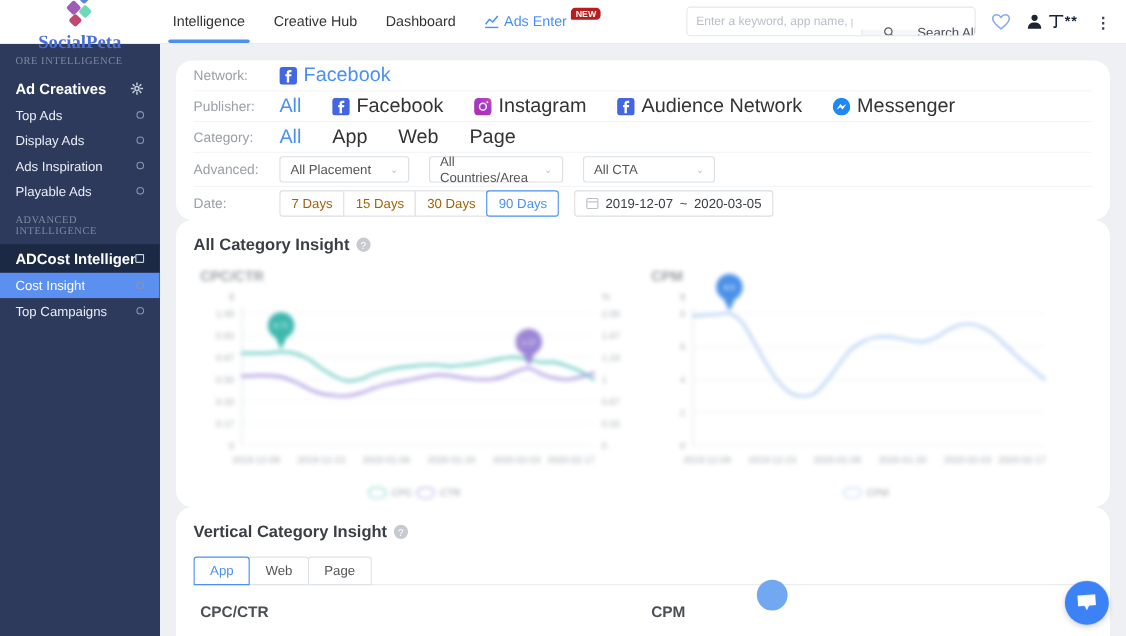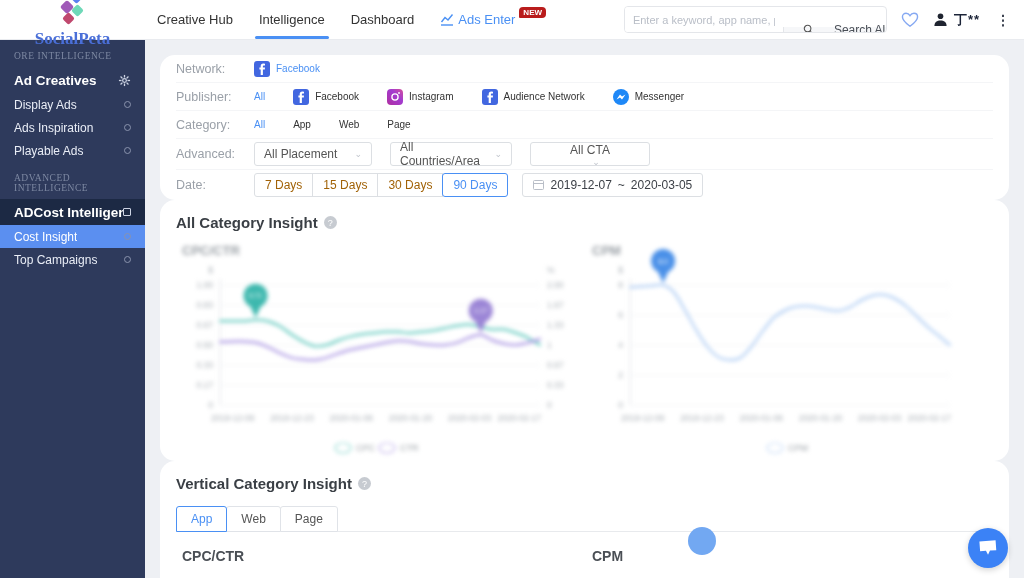--- a/index.html
+++ b/index.html
@@ -56,21 +56,21 @@
   .main { position:absolute; left:145px; top:40px; width:879px; padding:15px; }
   .panel { background:#fff; border-radius:15px; width:849px; }
   .panel + .panel { }
 
   
   .f-row { display:flex; align-items:center; min-height:28px; padding:3px 0; margin:0 16px;
     border-bottom:1px solid #f4f5f7; }
   .f-row:last-child { border-bottom:0; }
   .f-label { width:78px; font-size:12.5px; color:#9aa0a8; flex:none; }
   .f-content { display:flex; align-items:center; gap:28px; flex-wrap:nowrap; }
-  .f-opt { display:flex; align-items:center; gap:6px; font-size:10px; color:#333; cursor:pointer; white-space:nowrap; }
+  .f-opt { display:flex; align-items:center; gap:6px; font-size:18px; color:#333; cursor:pointer; white-space:nowrap; }
   .f-opt.selected { color:#4a90f4; }
   .dd { display:flex; align-items:center; justify-content:space-between; border:1px solid #dcdfe3;
     border-radius:3px; height:24px; padding:0 9px; font-size:12px; color:#555; cursor:pointer; }
   .dd .chev { color:#c0c4cc; font-size:9px; margin-left:12px; }
   .dd-group { display:flex; gap:18px; }
   .btn-group { display:flex; }
   .pbtn { border:1px solid #dcdfe3; background:#fff; font-size:12px; color:#a16207; height:24px;
     padding:0 10px; cursor:pointer; margin-left:-1px; display:flex; align-items:center; }
   .pbtn:first-child { border-radius:3px 0 0 3px; margin-left:0; }
   .pbtn.active { border-color:#4a90f4; color:#4a90f4; border-radius:3px; position:relative; z-index:2; }
@@ -115,25 +115,25 @@
   <div class="logo">
     <div class="logo-marks">
       <div class="dm dm-blue"></div>
         <div class="dm dm-purple"></div>
       <div class="dm dm-teal"></div>
         <div class="dm dm-pink"></div>
     </div>
     <span class="logo-text">SocialPeta</span>
   </div>
   <div class="nav-menu" id="nav-menu">
+      <div class="nav-item active">
+        <span>Intelligence</span>
+      </div>
       <div class="nav-item">
         <span>Creative Hub</span>
-      </div>
-      <div class="nav-item active">
-        <span>Intelligence</span>
       </div>
       <div class="nav-item">
         <span>Dashboard</span>
       </div>
       <div class="nav-item highlight">
         <svg width="14" height="13" viewBox="0 0 14 13">
           <path d="M1 12 H13" stroke="#4a90f4" stroke-width="1.4"></path>
           <path d="M1.5 9 L5 4.5 L8 7 L12.5 1.5" fill="none" stroke="#4a90f4" stroke-width="1.4"></path>
         </svg>
         <span>Ads Enter</span>
@@ -177,20 +177,24 @@
         <line x1="9.262741699796953" y1="9.262741699796951" x2="11.242640687119286" y2="11.242640687119284" stroke="#cdd4e4" stroke-width="1.4"></line>
         <line x1="7" y1="10.2" x2="7" y2="13" stroke="#cdd4e4" stroke-width="1.4"></line>
         <line x1="4.737258300203048" y1="9.262741699796953" x2="2.7573593128807152" y2="11.242640687119286" stroke="#cdd4e4" stroke-width="1.4"></line>
         <line x1="3.8" y1="7" x2="1" y2="7.000000000000001" stroke="#cdd4e4" stroke-width="1.4"></line>
         <line x1="4.737258300203047" y1="4.737258300203048" x2="2.7573593128807143" y2="2.7573593128807152" stroke="#cdd4e4" stroke-width="1.4"></line>
         <line x1="6.999999999999999" y1="3.8" x2="6.999999999999999" y2="1" stroke="#cdd4e4" stroke-width="1.4"></line>
         <line x1="9.262741699796951" y1="4.737258300203047" x2="11.242640687119284" y2="2.7573593128807143" stroke="#cdd4e4" stroke-width="1.4"></line>
       </svg>
     </div>
     <div class="sb-item ">
+      <span class="lbl">Top Ads</span>
+      <span class="sb-dot"></span>
+    </div>
+    <div class="sb-item ">
       <span class="lbl">Display Ads</span>
       <span class="sb-dot"></span>
     </div>
     <div class="sb-item ">
       <span class="lbl">Ads Inspiration</span>
       <span class="sb-dot"></span>
     </div>
     <div class="sb-item ">
       <span class="lbl">Playable Ads</span>
       <span class="sb-dot"></span>
@@ -290,21 +294,21 @@
         <div class="f-label">Advanced:</div>
         <div class="dd-group">
           <div class="dd" style="width: 118px;">
             <span>All Placement</span>
             <span class="chev">⌄</span>
           </div>
           <div class="dd" style="width: 122px;">
             <span>All Countries/Area</span>
             <span class="chev">⌄</span>
           </div>
-          <div class="dd" style="width: 120px; flex-direction: column;">
+          <div class="dd" style="width: 120px;">
             <span>All CTA</span>
             <span class="chev">⌄</span>
           </div>
         </div>
       </div>
       <div class="f-row">
         <div class="f-label">Date:</div>
         <div class="btn-group">
           <button class="pbtn">7 Days</button>
           <button class="pbtn">15 Days</button>

